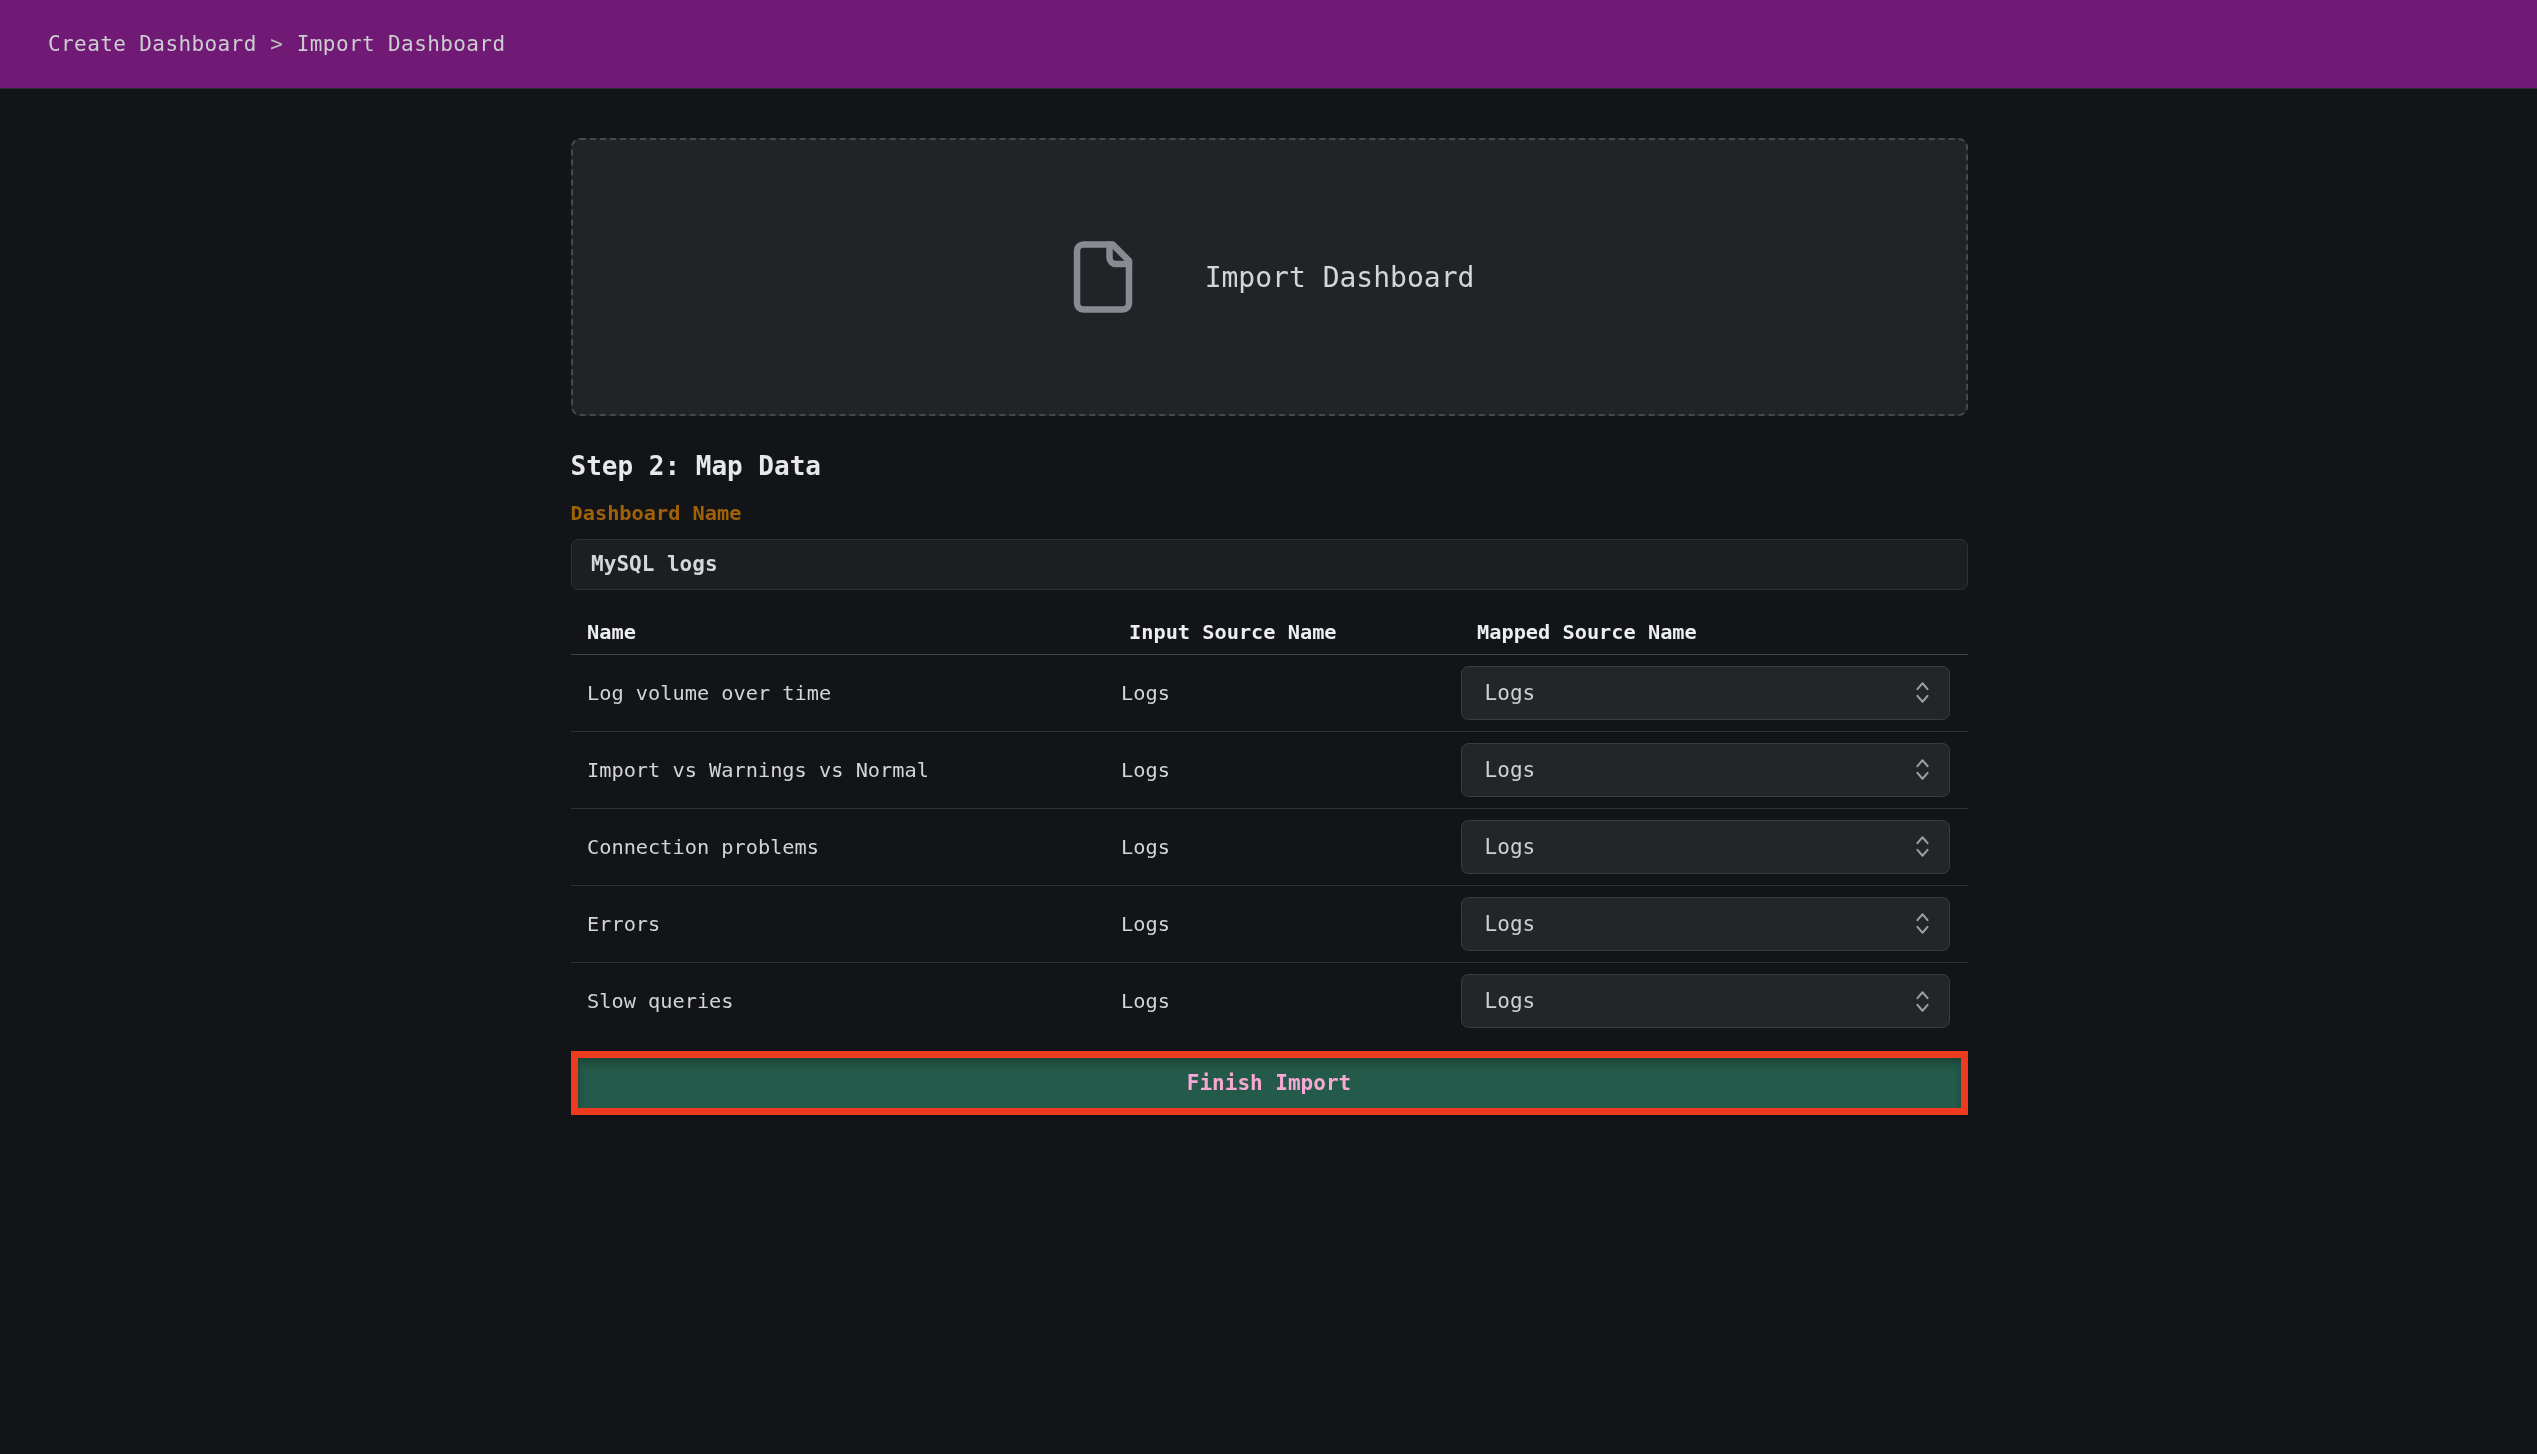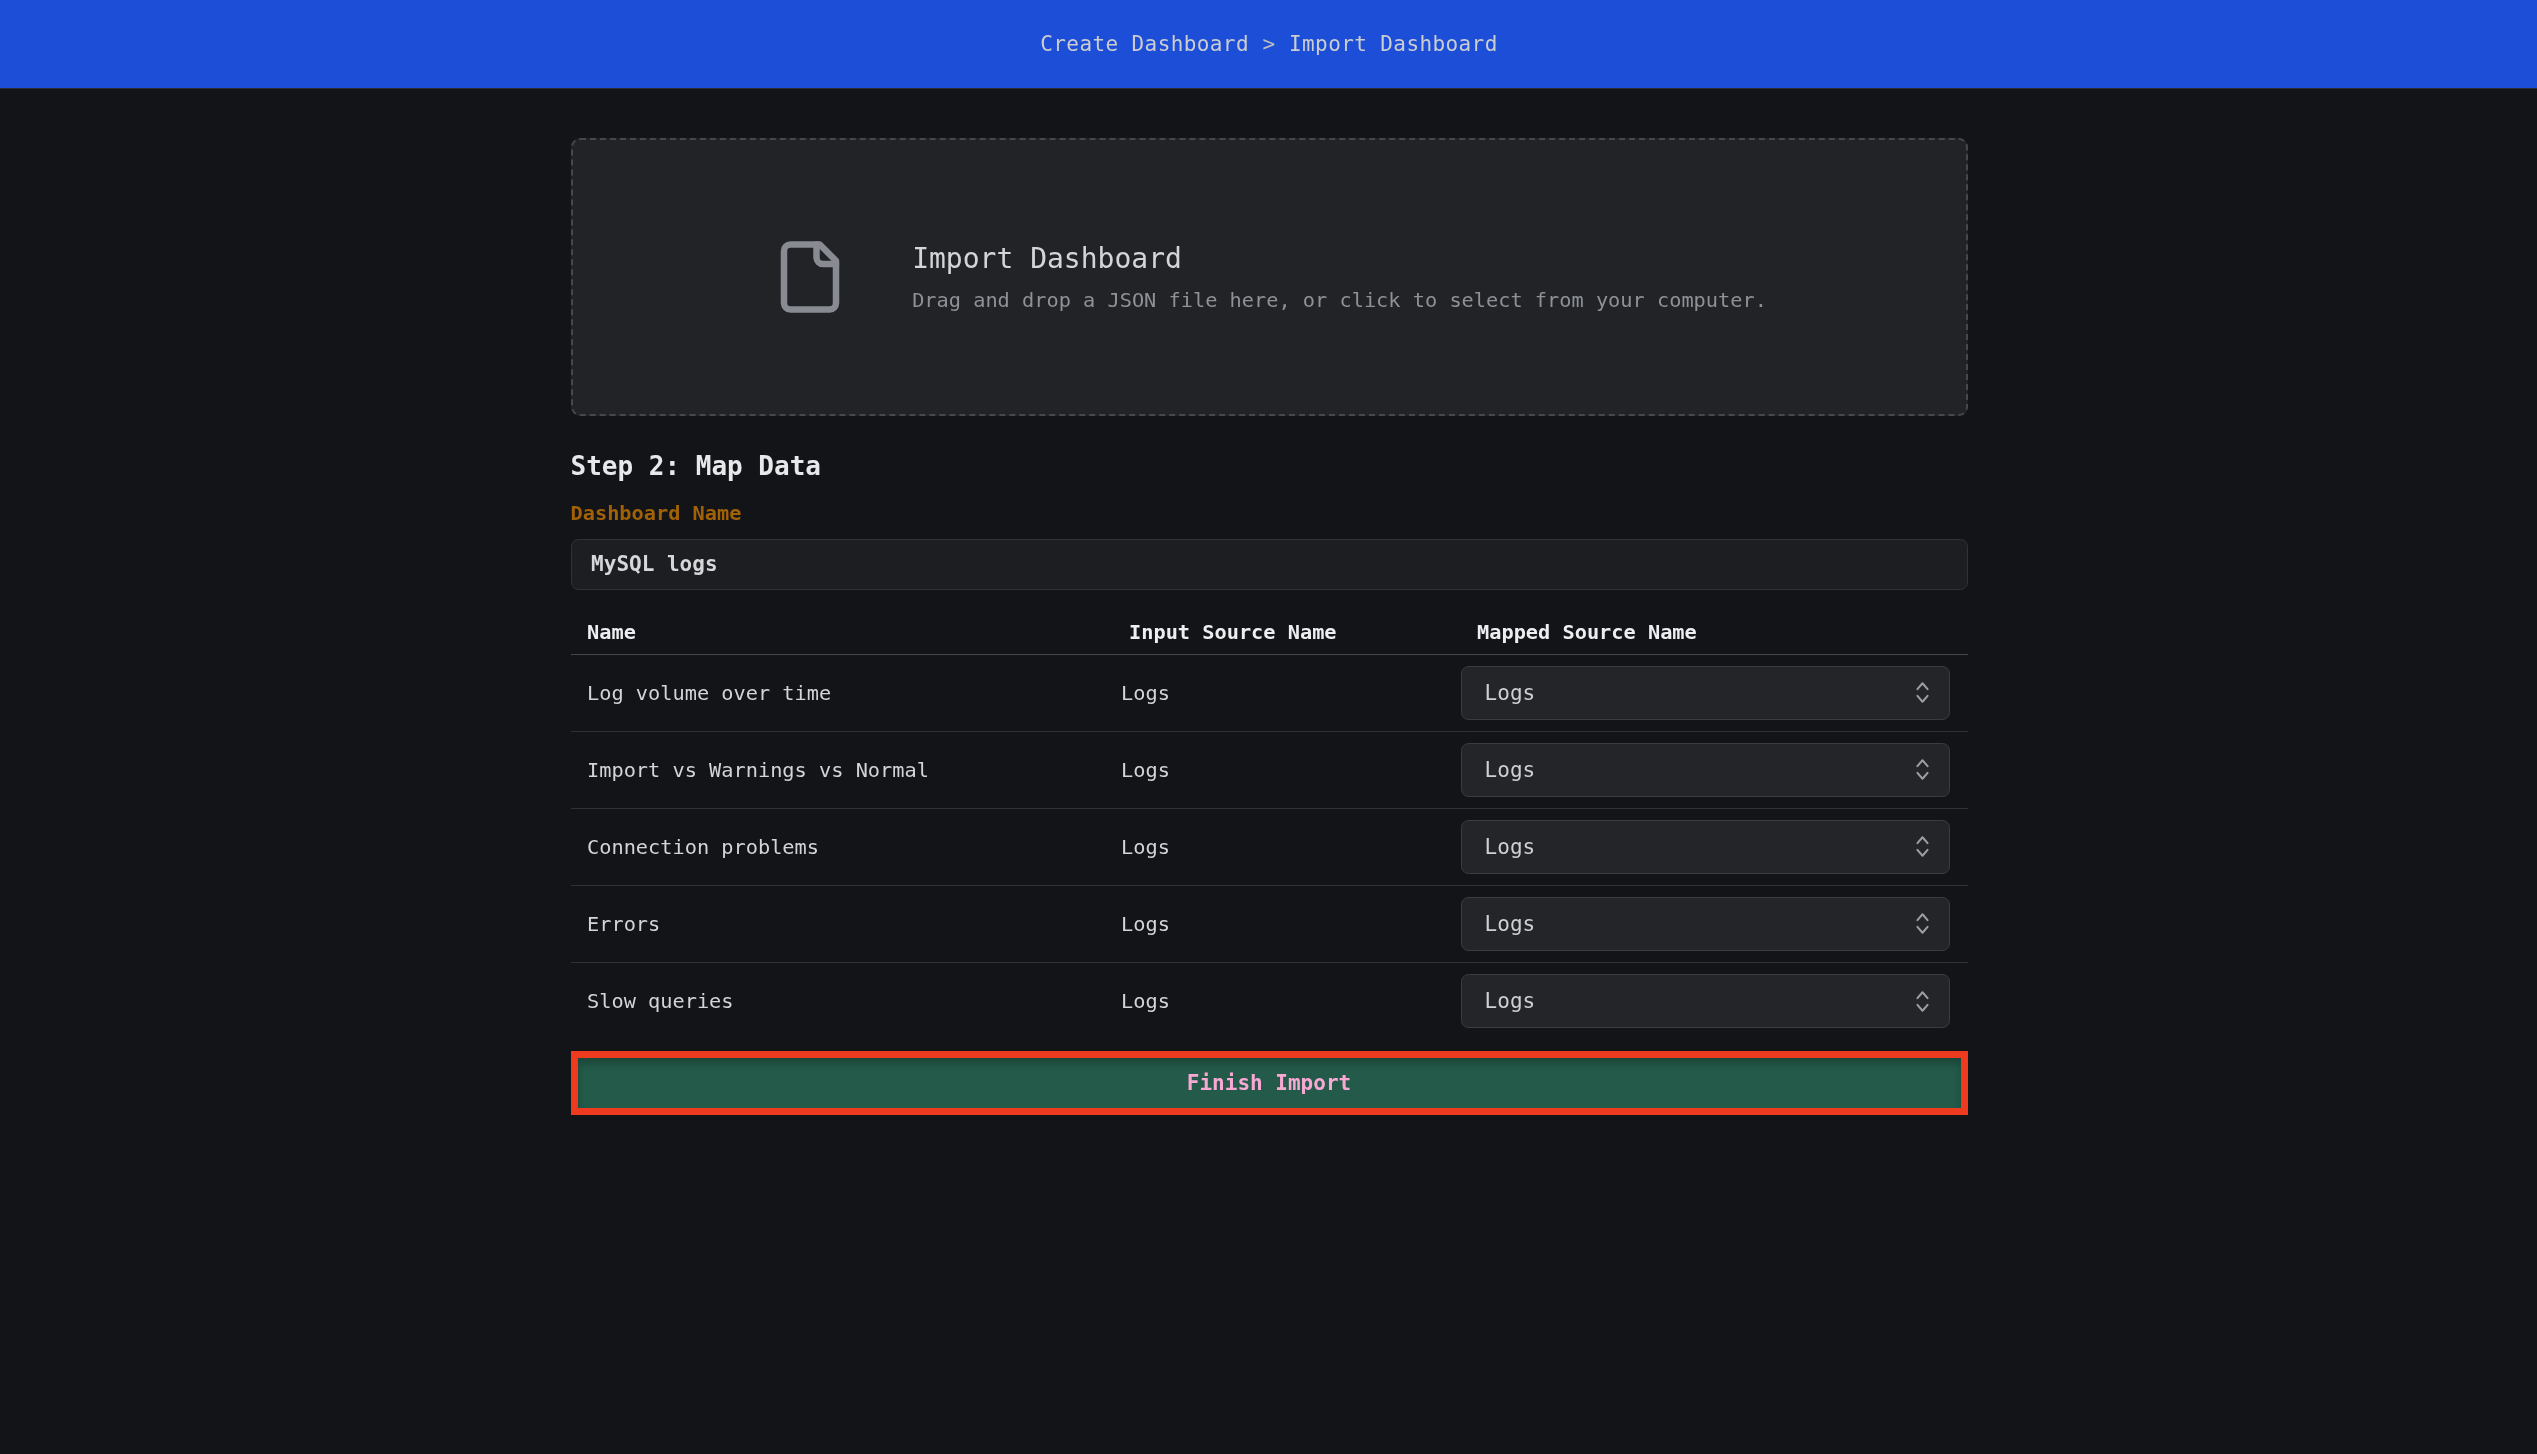--- a/index.html
+++ b/index.html
@@ -6,25 +6,24 @@
   html,body { width:2538px; height:1455px; overflow:hidden; }
   body {
     background:#131418;
     font-family:"DejaVu Sans Mono","Liberation Mono",monospace;
     color:#d2d4d7;
   }
 
   
   .topbar {
     height:89px;
-    background:#1d4ed8;
+    background:#701a75;
     border-bottom:1.5px solid #2a2c31;
     display:flex; align-items:center;
     padding:0 48px;
-    justify-content:center;
   }
   .breadcrumb { font-size:21px; font-weight:500; color:#cccdd0; letter-spacing:0.4px; display:flex; gap:13.5px; }
   .breadcrumb .sep { color:#b9bbbe; }
 
   
   .content { width:1397px; margin:0 auto; padding-top:49px; }
 
   
   .dropzone {
     height:278px;
@@ -120,21 +119,20 @@
 
   <div class="dropzone">
     <span class="dz-icon">
       <svg viewBox="0 0 24 24" fill="none" stroke-width="2" stroke-linecap="round" stroke-linejoin="round">
         <path d="M15 2H6a2 2 0 0 0-2 2v16a2 2 0 0 0 2 2h12a2 2 0 0 0 2-2V7Z"></path>
         <path d="M14 2v4a2 2 0 0 0 2 2h4"></path>
       </svg>
     </span>
     <div class="dz-text">
       <div class="dz-title">Import Dashboard</div>
-      <div class="dz-sub">Drag and drop a JSON file here, or click to select from your computer.</div>
     </div>
   </div>
 
   <h2 class="step-heading">Step 2: Map Data</h2>
 
   <div class="field-label">Dashboard Name</div>
   <input class="text-input" type="text" value="MySQL logs" style="">
 
   <section class="map-table">
     <div class="thead">

